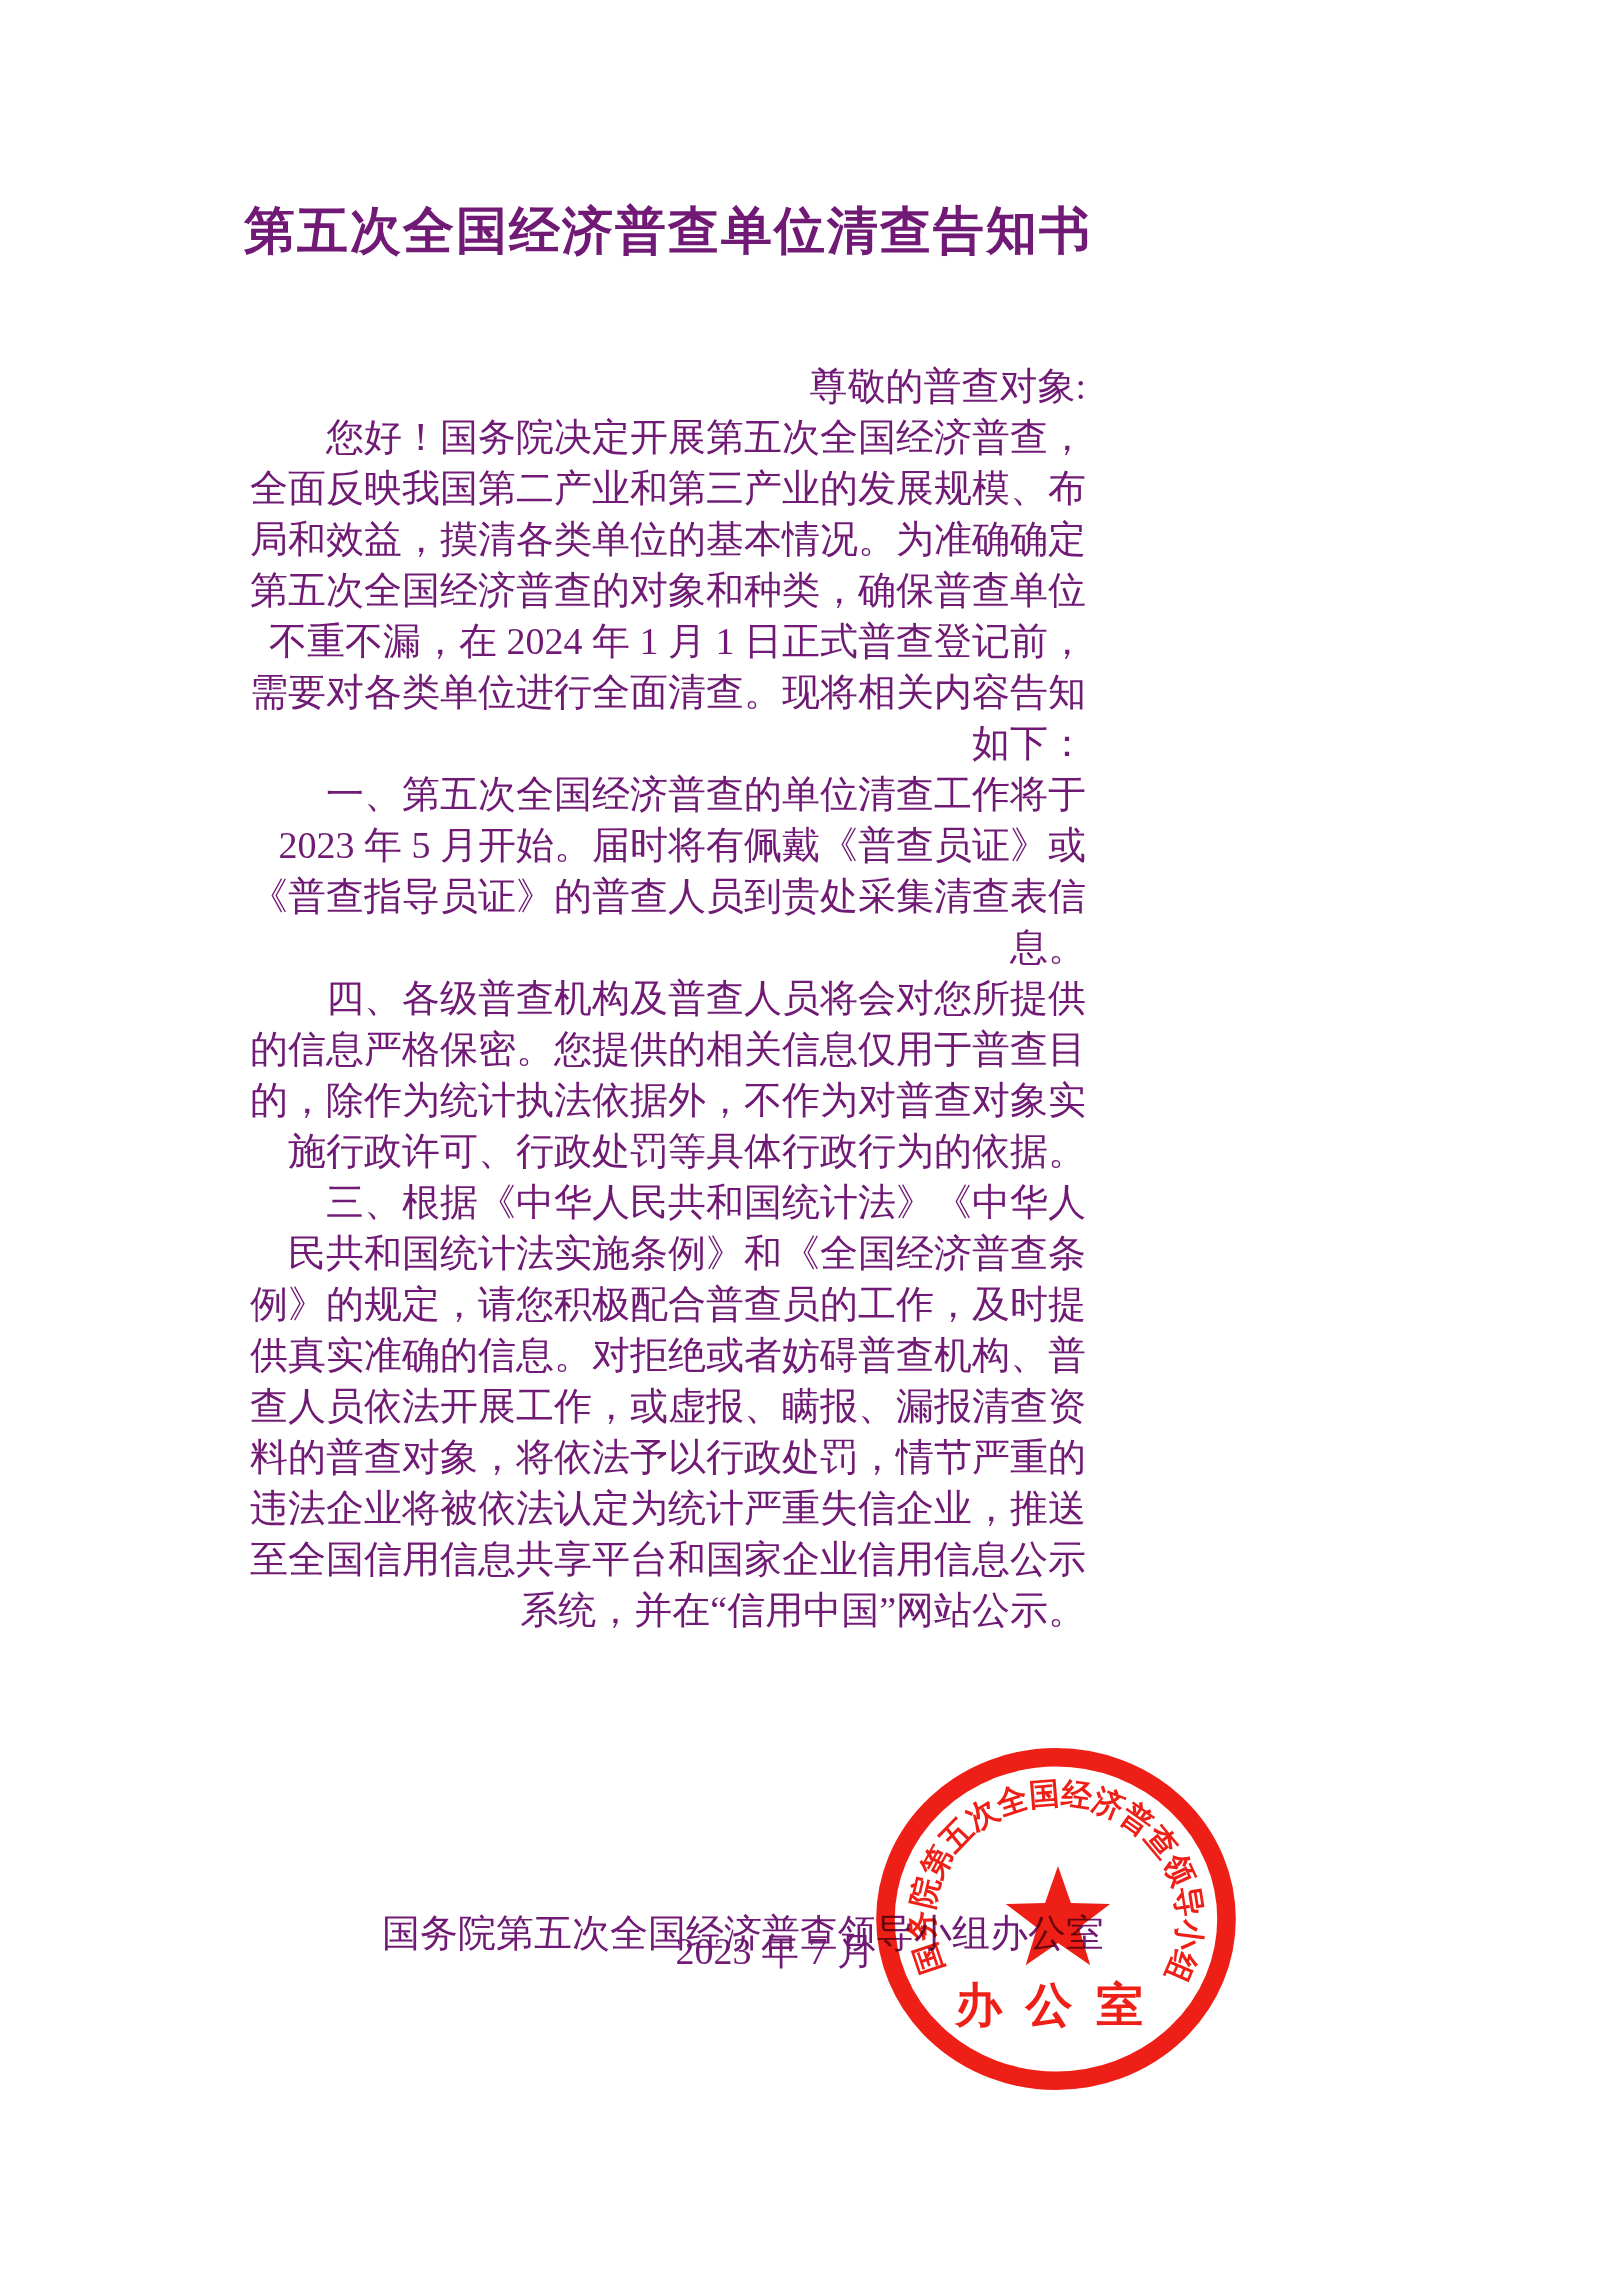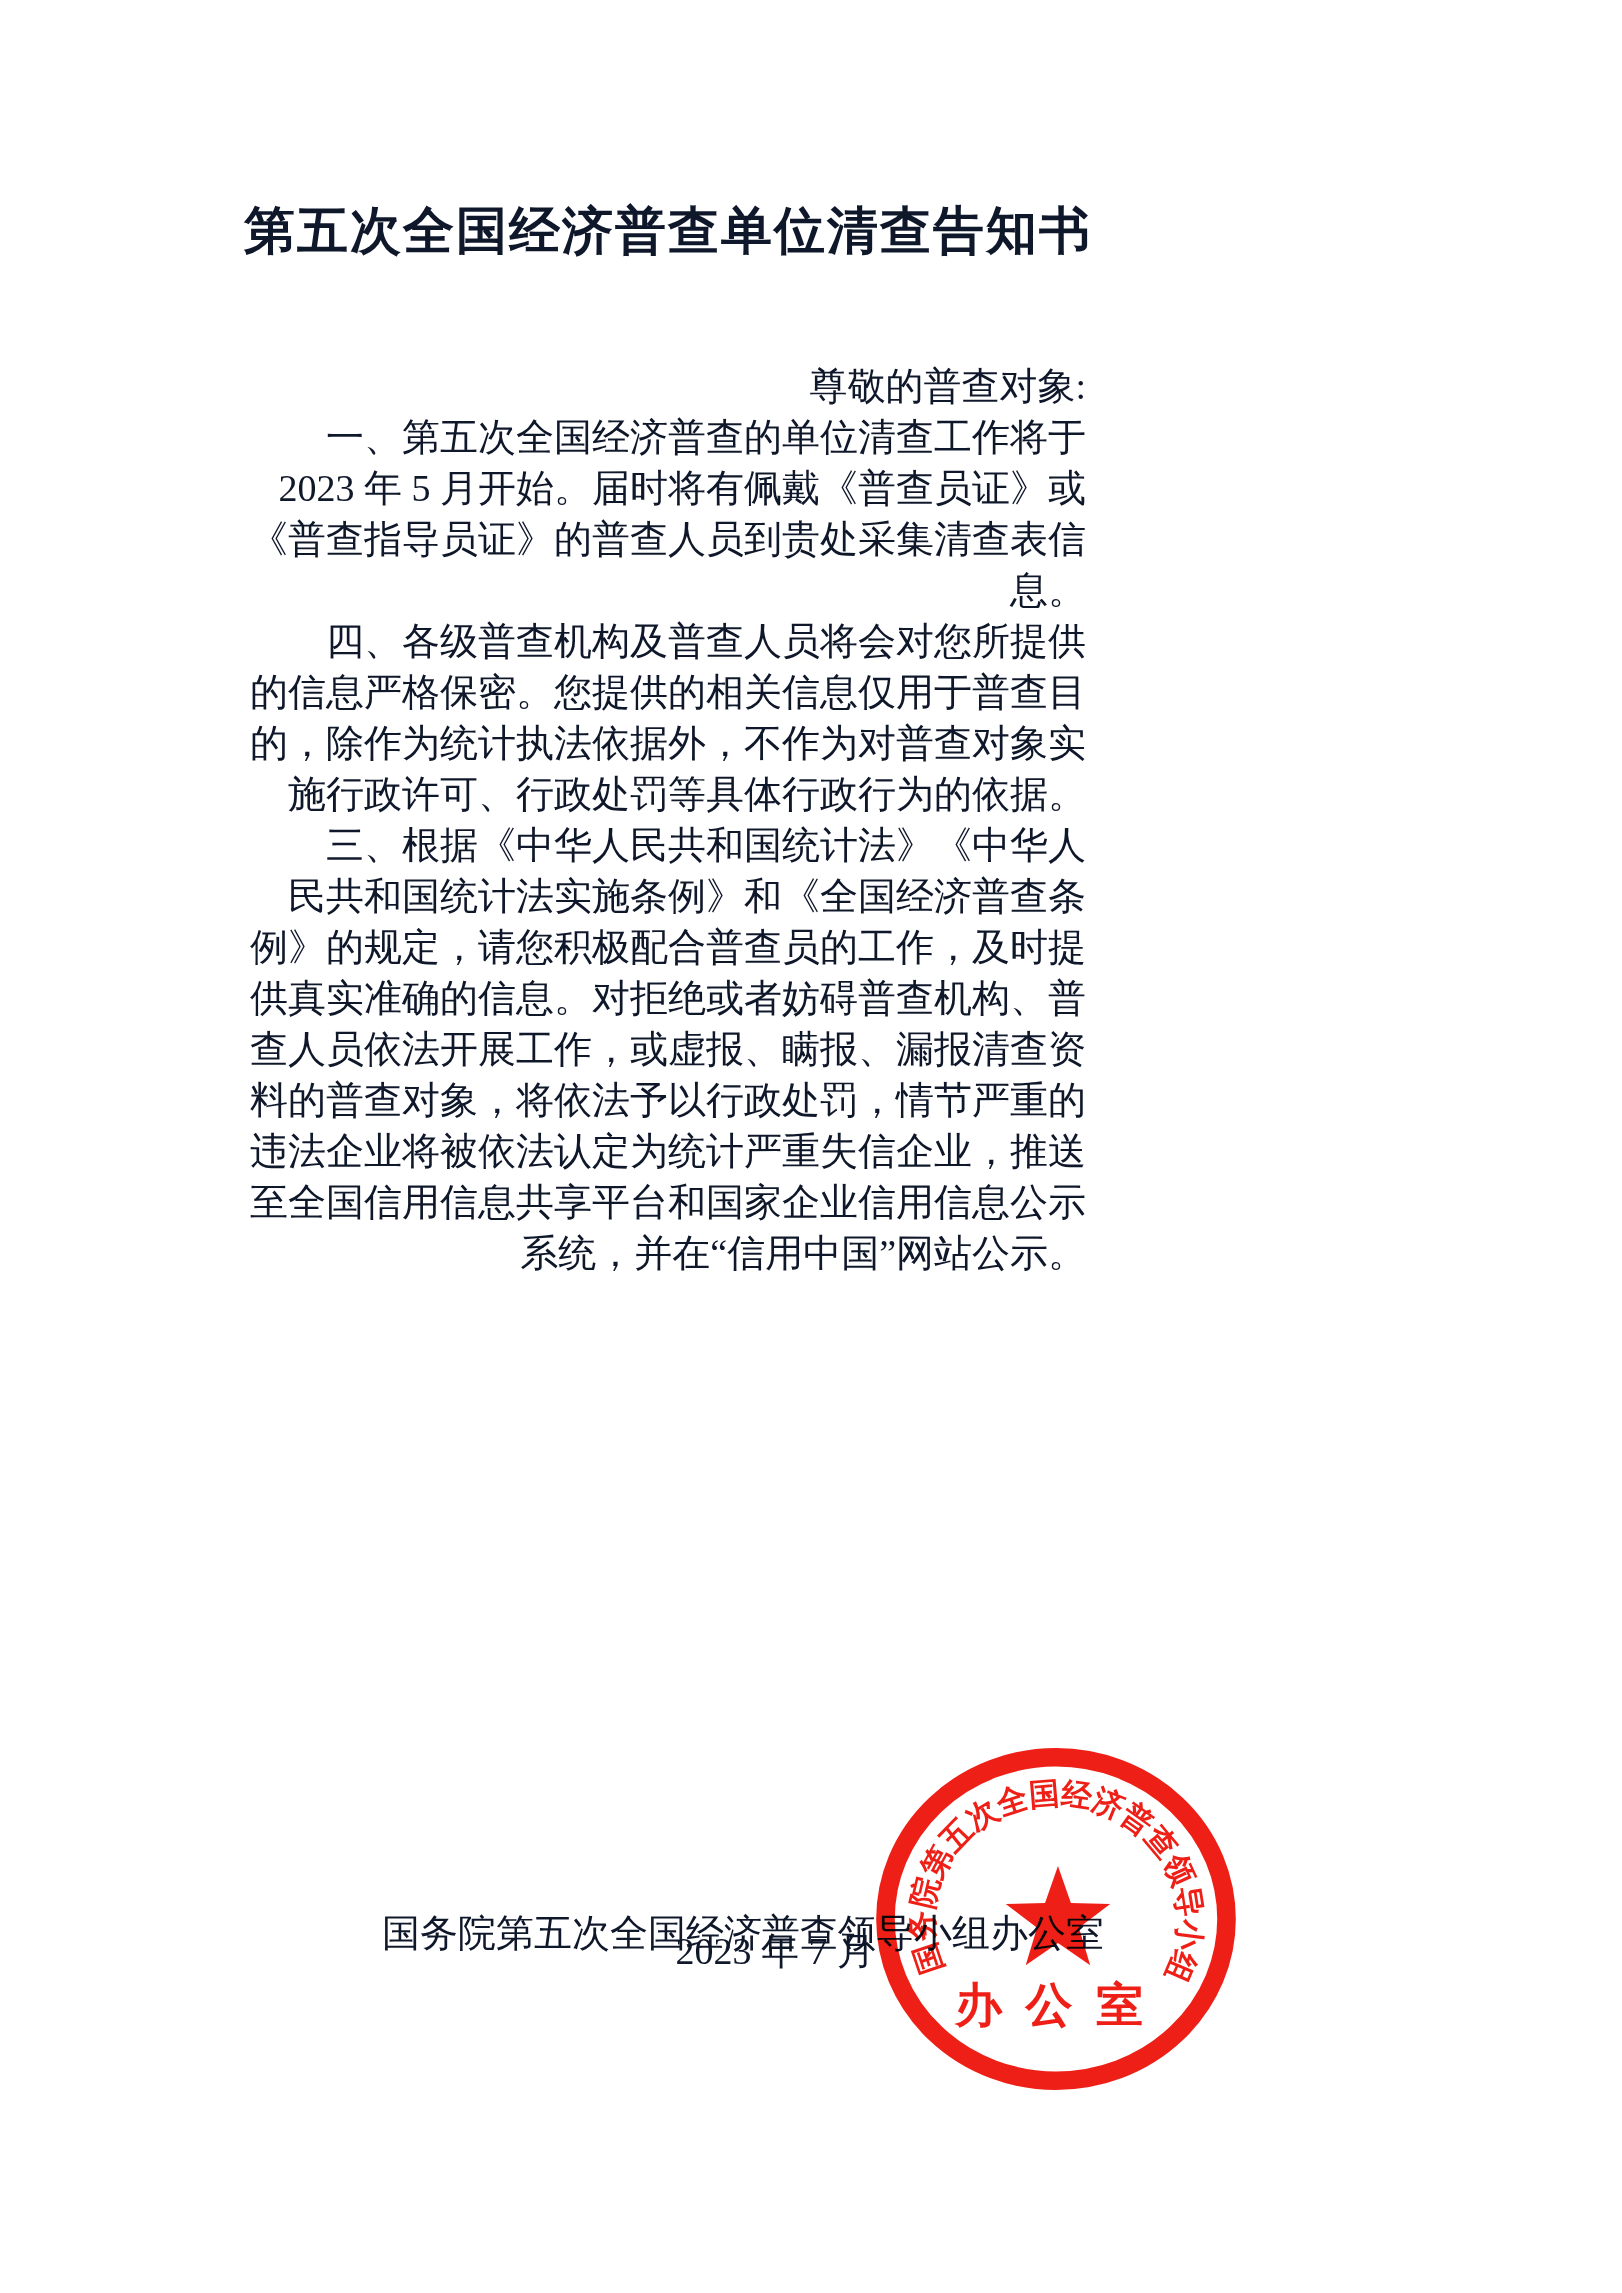--- a/index.html
+++ b/index.html
@@ -5,21 +5,21 @@
   html, body {
     margin: 0;
     padding: 0;
     background: #ffffff;
   }
   .page {
     position: relative;
     width: 1336px;
     height: 2294px;
     background: #ffffff;
-    color: #0f172a;
+    color: #701a75;
     font-family: "Liberation Serif", serif;
     overflow: hidden;
   }
   .doc-title {
     margin: 0;
     padding-top: 202px;
     text-align: center;
     font-family: "Liberation Sans", sans-serif;
     font-weight: 700;
     font-size: 51px;
@@ -76,20 +76,21 @@
 </style>
 </head>
 <body>
 
 <div class="page">
 
   <h1 class="doc-title">第五次全国经济普查单位清查告知书</h1>
 
   <div class="content">
     <p class="salutation">尊敬的普查对象:</p>
+    <p class="para">您好！国务院决定开展第五次全国经济普查，全面反映我国第二产业和第三产业的发展规模、布局和效益，摸清各类单位的基本情况。为准确确定第五次全国经济普查的对象和种类，确保普查单位不重不漏，在 2024 年 1 月 1 日正式普查登记前，需要对各类单位进行全面清查。现将相关内容告知如下：</p>
     <p class="para">一、第五次全国经济普查的单位清查工作将于 2023 年 5 月开始。届时将有佩戴《普查员证》或《普查指导员证》的普查人员到贵处采集清查表信息。</p>
     <p class="para">四、各级普查机构及普查人员将会对您所提供的信息严格保密。您提供的相关信息仅用于普查目的，除作为统计执法依据外，不作为对普查对象实施行政许可、行政处罚等具体行政行为的依据。</p>
     <p class="para">三、根据《中华人民共和国统计法》《中华人民共和国统计法实施条例》和《全国经济普查条例》的规定，请您积极配合普查员的工作，及时提供真实准确的信息。对拒绝或者妨碍普查机构、普查人员依法开展工作，或虚报、瞒报、漏报清查资料的普查对象，将依法予以行政处罚，情节严重的违法企业将被依法认定为统计严重失信企业，推送至全国信用信息共享平台和国家企业信用信息公示系统，并在“信用中国”网站公示。</p>
   </div>
 
   <div class="sig-org">国务院第五次全国经济普查领导小组办公室</div>
 
   <div class="sig-date">2023 年 7 月</div>
 
   <svg class="seal" viewBox="0 0 400 400">

